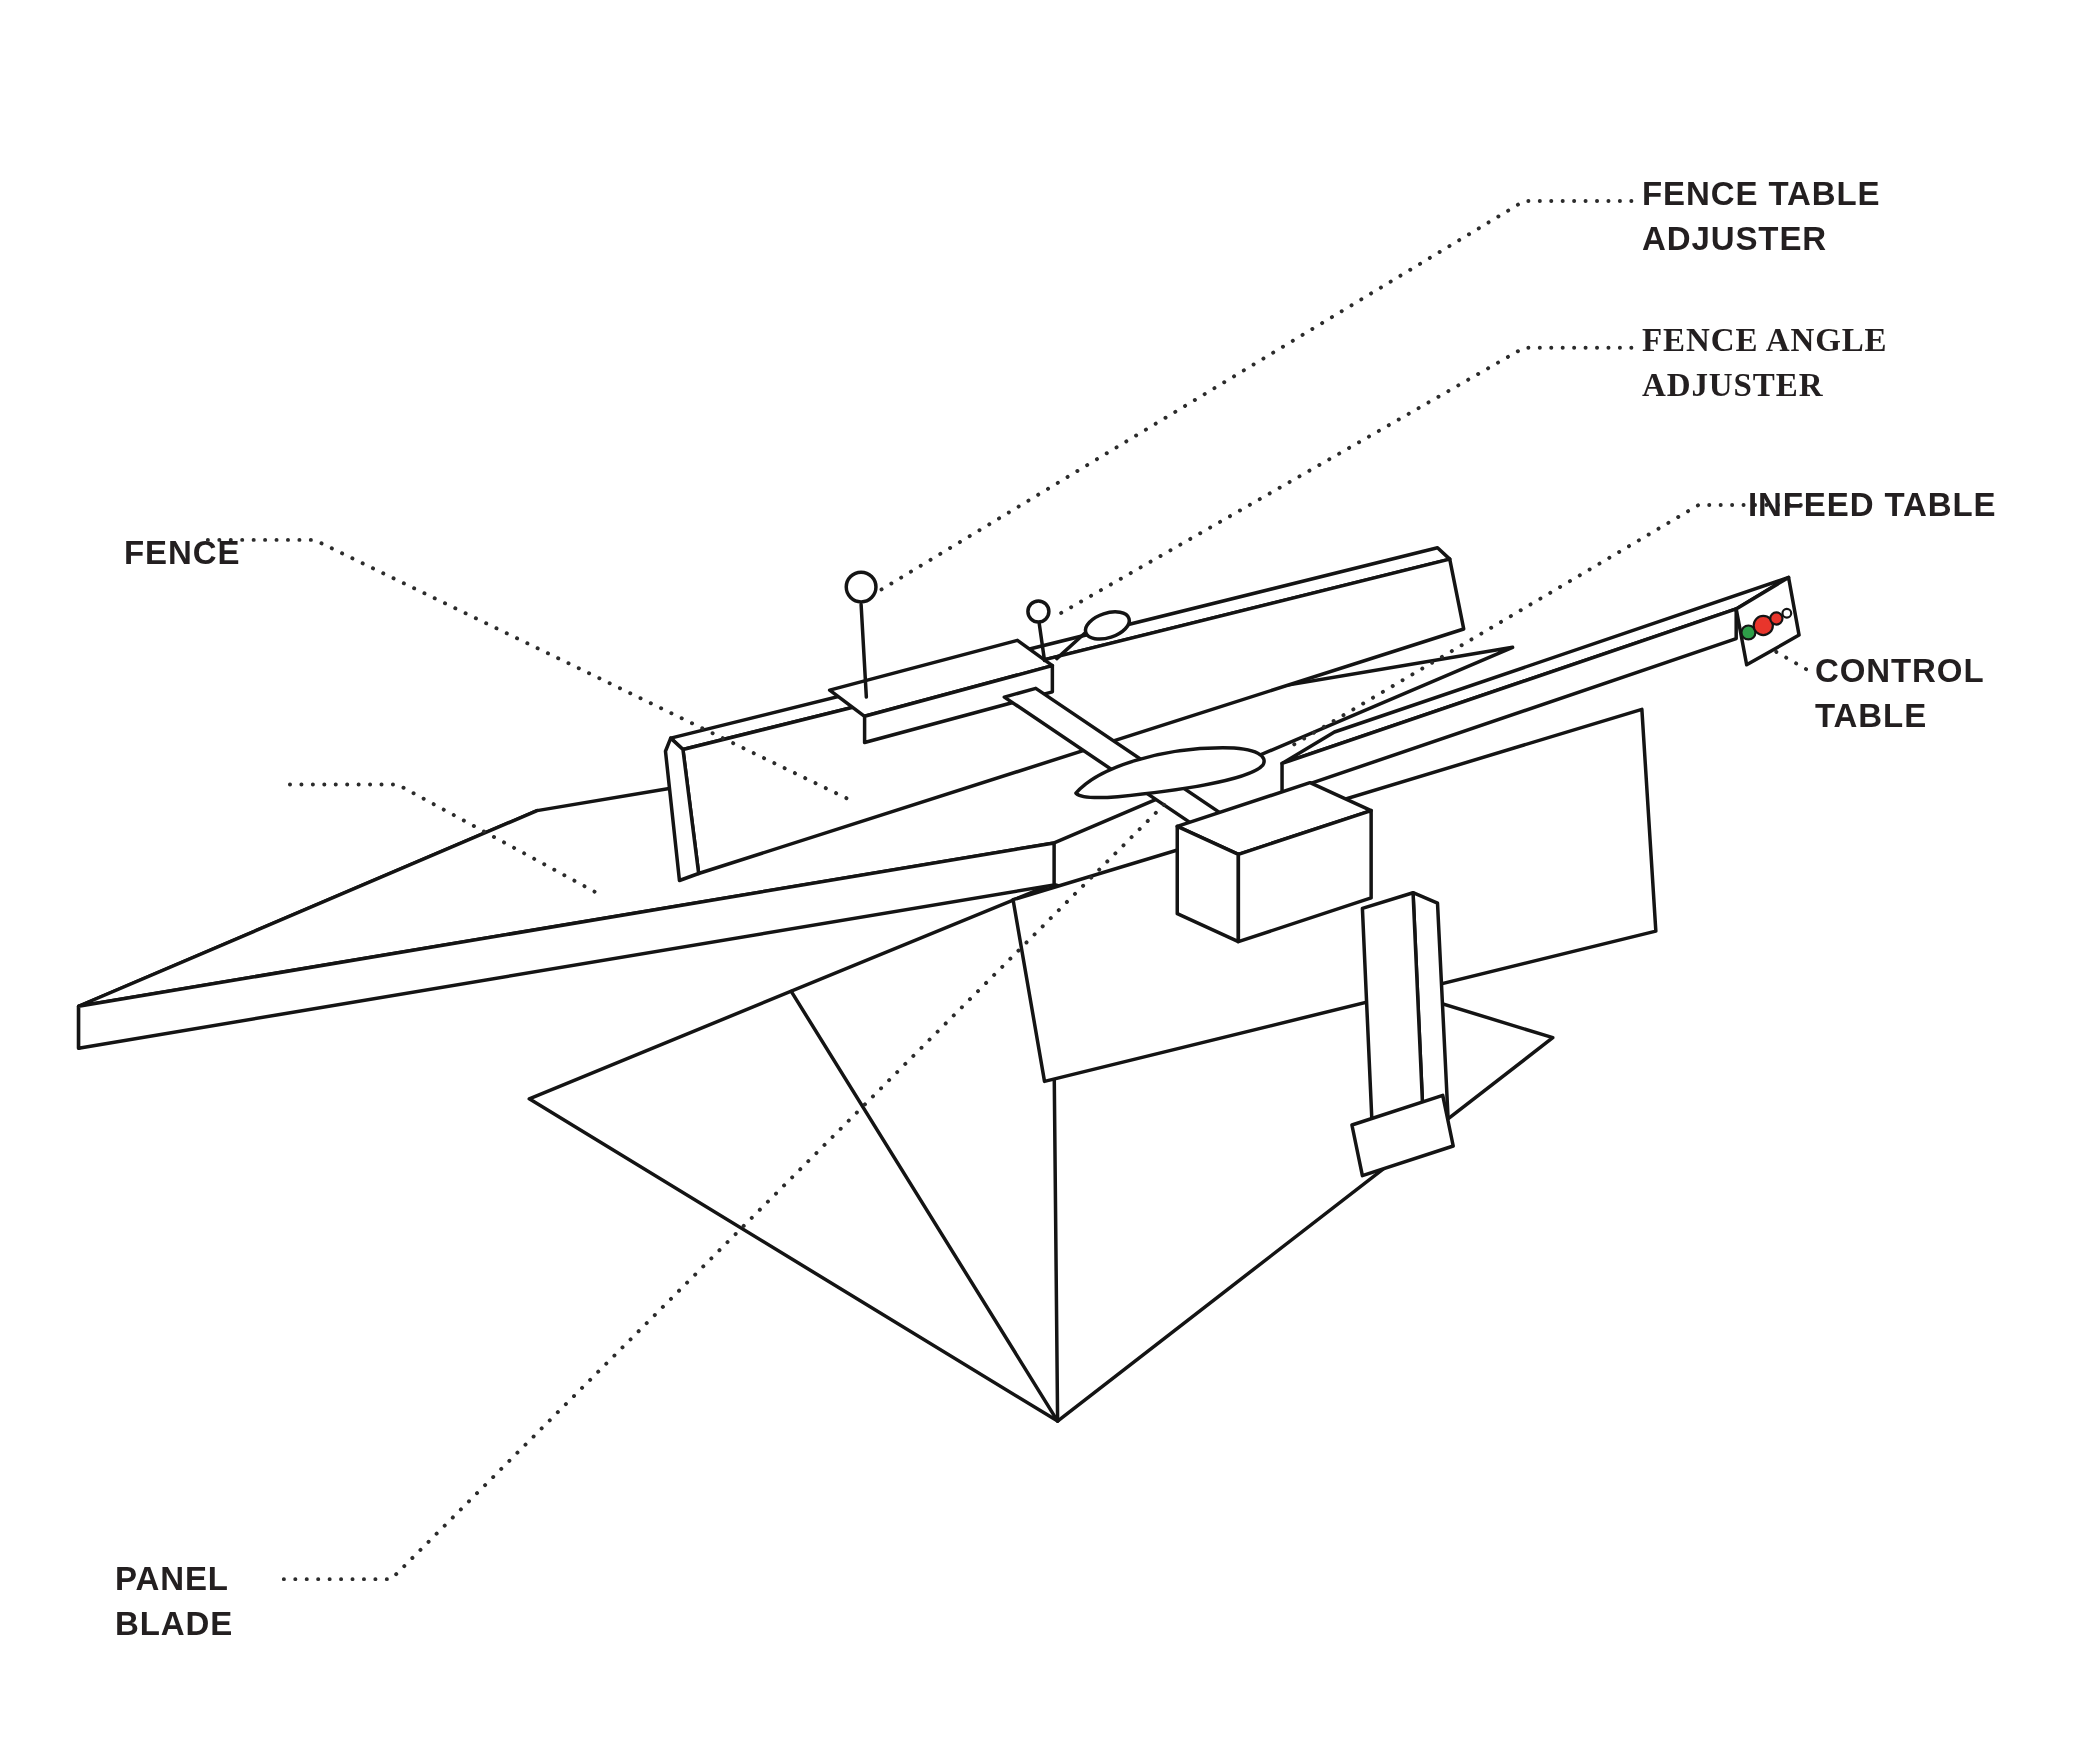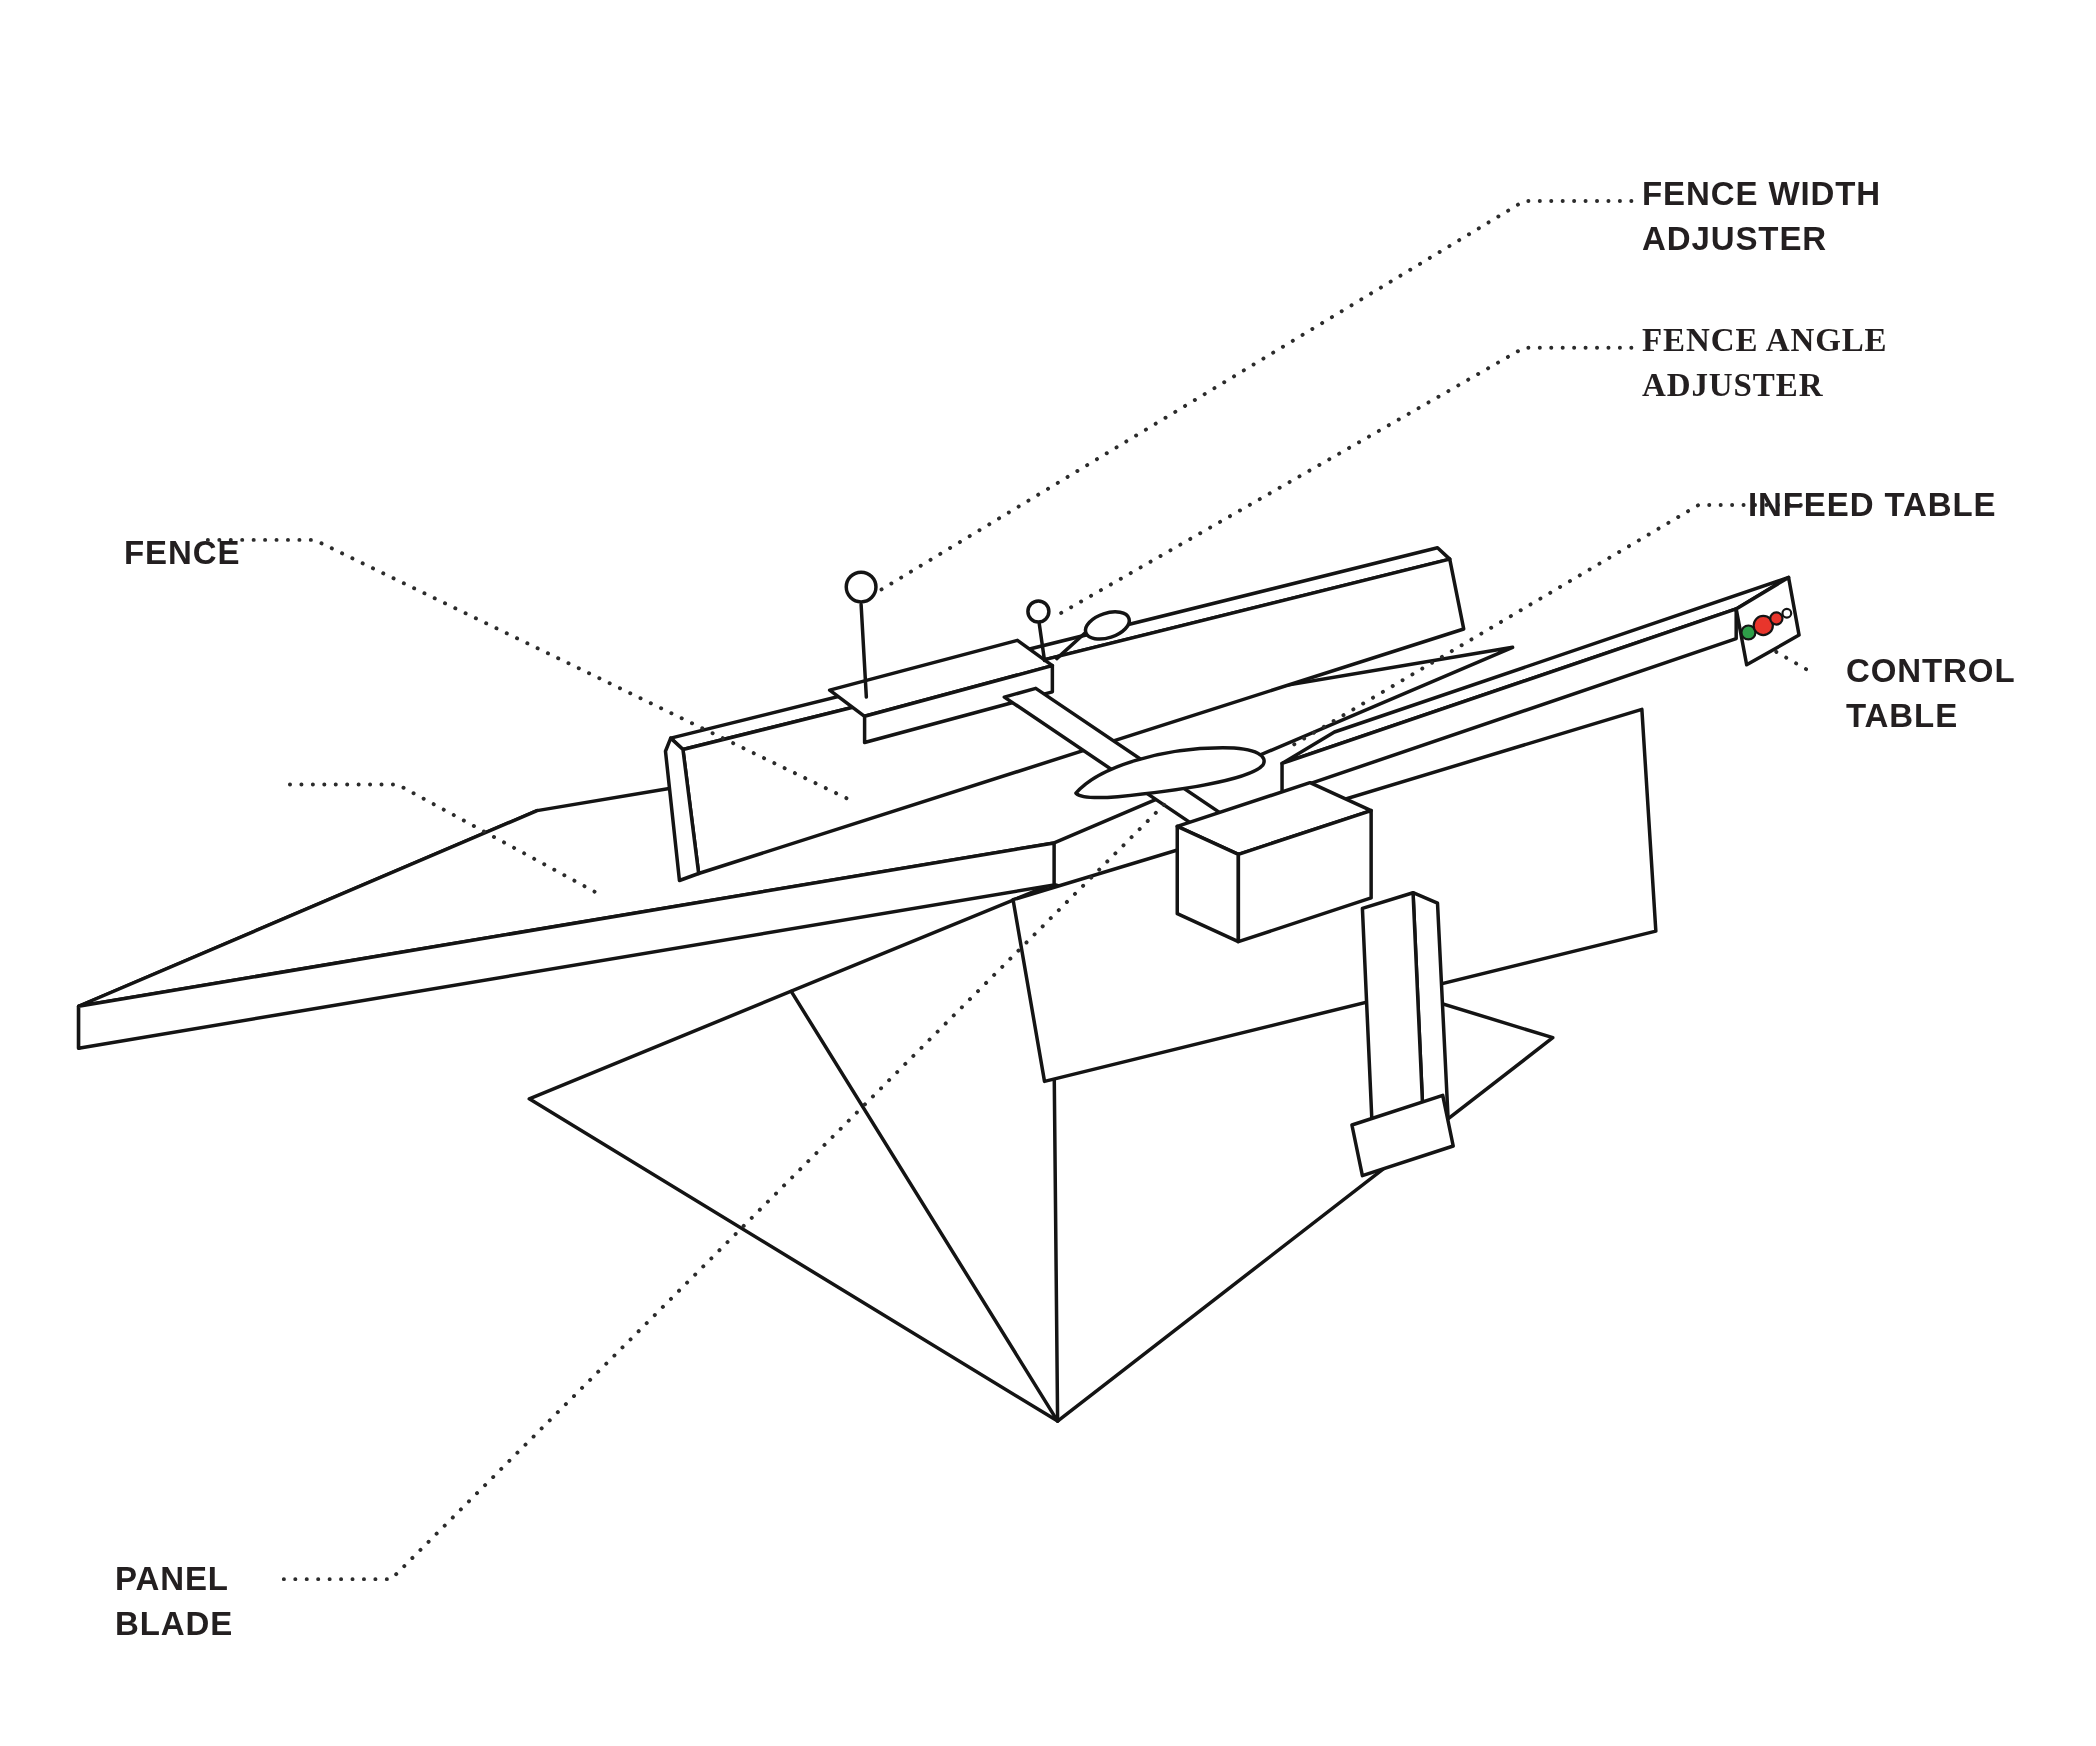--- a/index.html
+++ b/index.html
@@ -125,34 +125,34 @@
       <polyline points="1868,398 1745,398 1204,708"></polyline>
       <polyline points="2062,578 1945,578 1472,858"></polyline>
       <polyline points="2068,766 2030,744"></polyline>
       <polyline points="238,618 360,618 978,918"></polyline>
       <polyline points="332,898 455,898 683,1022"></polyline>
       <polyline points="325,1808 448,1808 1340,914"></polyline>
     </g>
   </svg>
 
   <div class="lbl" style="left:1642px;top:171px;">
-    <span class="line">FENCE WIDTH</span>
+    <span class="line">FENCE TABLE</span>
     <span class="line">ADJUSTER</span>
   </div>
 
   <div class="lbl" style="left:1642px;top:318px;font-family:Liberation Serif, serif;">
     <span class="line">FENCE ANGLE</span>
     <span class="line">ADJUSTER</span>
   </div>
 
   <div class="lbl" style="left:1748px;top:482px;">
     <span class="line">INFEED TABLE</span>
   </div>
 
-  <div class="lbl" style="left:1815px;top:648px;margin-left:31px;">
+  <div class="lbl" style="left:1815px;top:648px;">
     <span class="line">CONTROL</span>
     <span class="line">TABLE</span>
   </div>
 
   <div class="lbl" style="left:124px;top:530px;text-align:right;">
     <span class="line">FENCE</span>
   </div>
 
 
   <div class="lbl" style="left:115px;top:1556px;">

